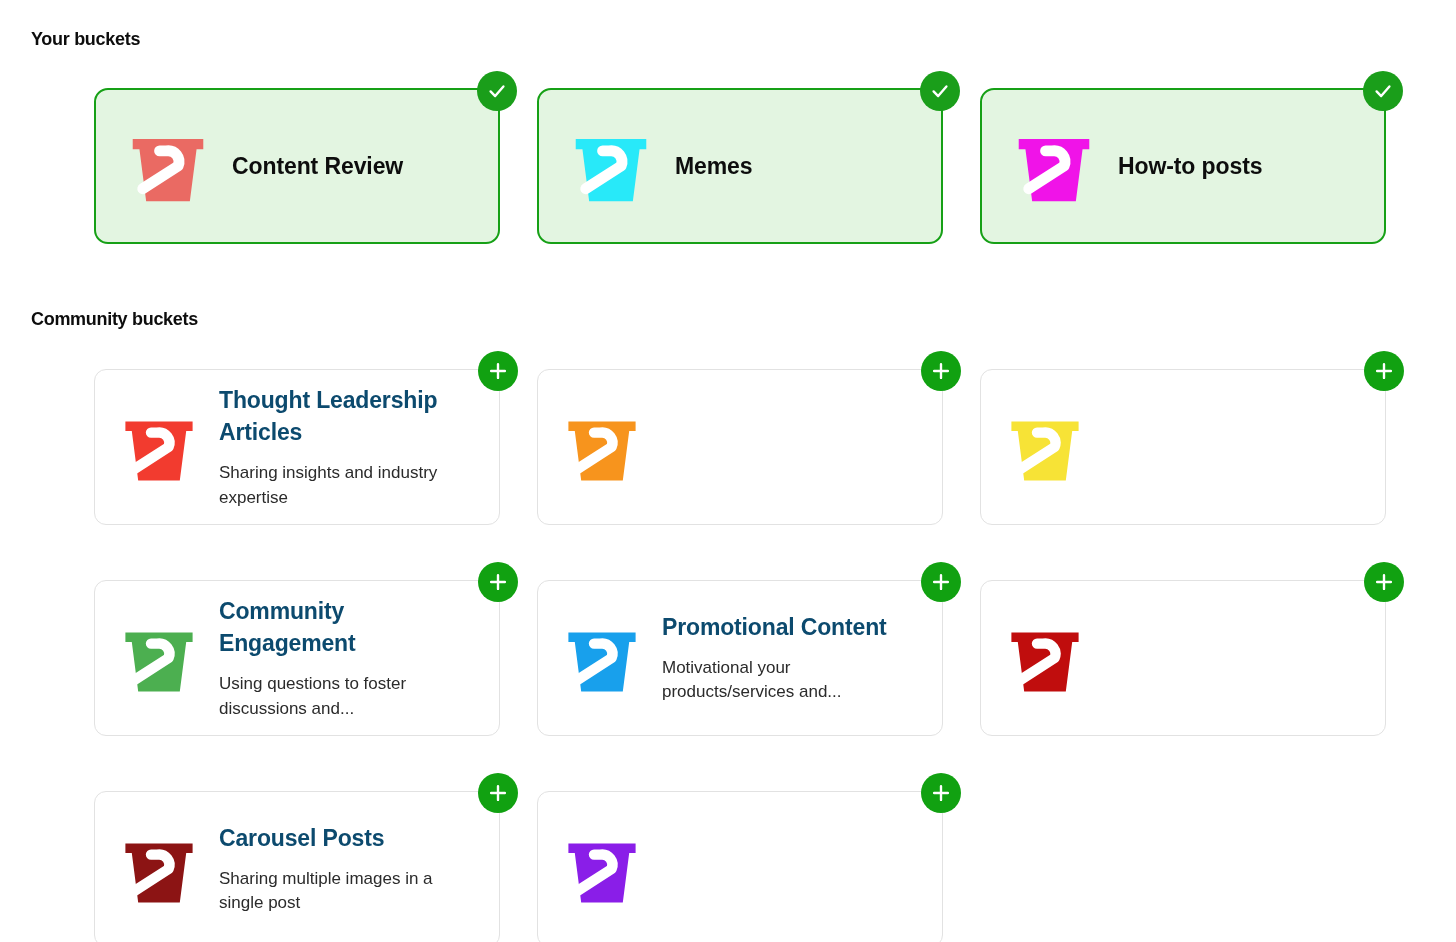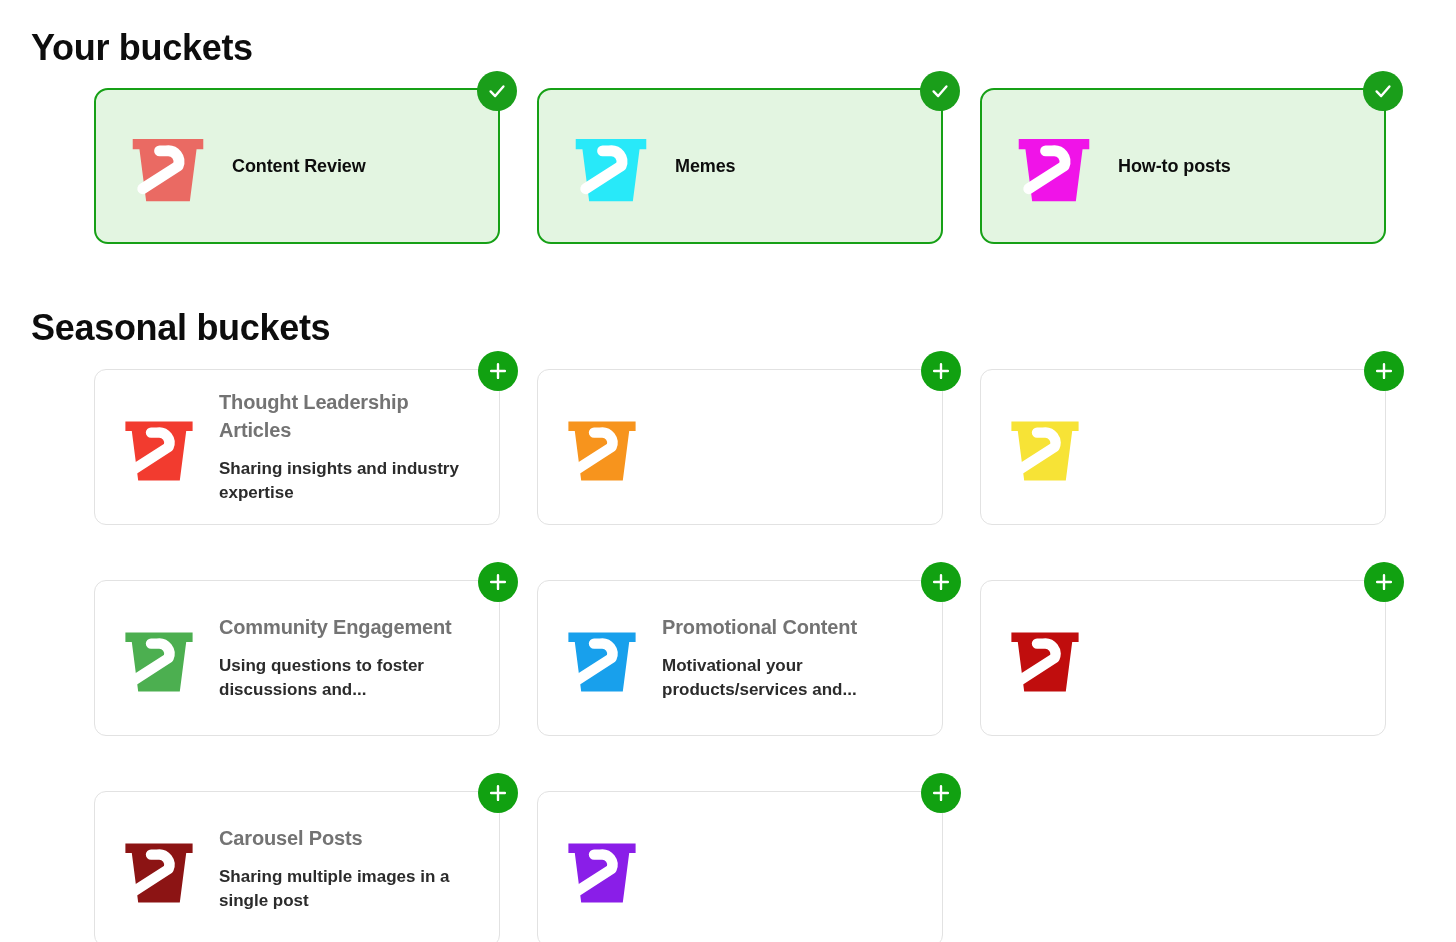--- a/index.html
+++ b/index.html
@@ -8,21 +8,21 @@
     height: 942px;
     background: #ffffff;
     font-family: "Liberation Sans", sans-serif;
     color: #111111;
     overflow: hidden;
   }
   .page { position: relative; width: 1456px; height: 942px; padding: 0; }
 
   
   .section-title {
-    font-size: 36px;
+    font-size: 18px;
     font-weight: bold;
     letter-spacing: -0.3px;
     color: #0d0d0d;
     line-height: 1;
   }
   #your-buckets-title { position: absolute; left: 31px; top: 30px; }
   #suggested-buckets-title { position: absolute; left: 31px; top: 310px; }
 
   
   .grid {
@@ -57,37 +57,37 @@
 
   
   .bucket-icon { flex: 0 0 auto; width: 80px; height: 80px; }
   .card.selected .bucket-icon { width: 84px; height: 84px; margin-right: 22px; }
   .card.suggested .bucket-icon { width: 80px; height: 80px; margin-right: 20px; }
   .bucket-icon svg { display: block; width: 100%; height: 100%; }
 
   
   .card-body { display: flex; flex-direction: column; justify-content: center; }
   .selected-label {
-    font-size: 18px;
+    font-size: 23px;
     font-weight: bold;
     color: #0d0d0d;
     letter-spacing: -0.1px;
   }
   .sug-title {
-    font-size: 20px;
+    font-size: 23px;
     font-weight: bold;
-    color: #737373;
+    color: #0c4a6e;
     letter-spacing: -0.15px;
     line-height: 1.42;
     max-width: 240px;
   }
   .sug-desc {
     margin-top: 12px;
     font-size: 17px;
-    font-weight: bold;
+    font-weight: normal;
     color: #2b2b2b;
     line-height: 1.45;
     max-width: 244px;
   }
 
   
   .badge {
     position: absolute;
     top: -19px;
     right: -19px;
@@ -154,21 +154,21 @@
             <path d="M8 18 H92 V30 H84 L76 92 H24 L16 30 H8 Z" fill="#f013e8"></path>
             <path d="M20 77 L62 50 A13 13 0 0 0 48 32 L40 32" fill="none" stroke="#ffffff" stroke-width="13" stroke-linecap="round" stroke-linejoin="round"></path>
           </svg>
         </div>
         <div class="card-body">
           <div class="selected-label">How-to posts</div>
         </div>
       </div>
     </div>
 
-  <h2 class="section-title" id="suggested-buckets-title">Seasonal buckets</h2>
+  <h2 class="section-title" id="suggested-buckets-title">Community buckets</h2>
 
   <div class="grid" id="suggested-grid">
       <div class="card suggested">
         <div class="badge plus">
           <svg width="22" height="22" viewBox="0 0 24 24" xmlns="http://www.w3.org/2000/svg">
             <path d="M12 4.5 V19.5 M4.5 12 H19.5" fill="none" stroke="#ffffff" stroke-width="2.6" stroke-linecap="round"></path>
           </svg>
         </div>
         <div class="bucket-icon">
           <svg viewBox="0 0 100 100" xmlns="http://www.w3.org/2000/svg">

